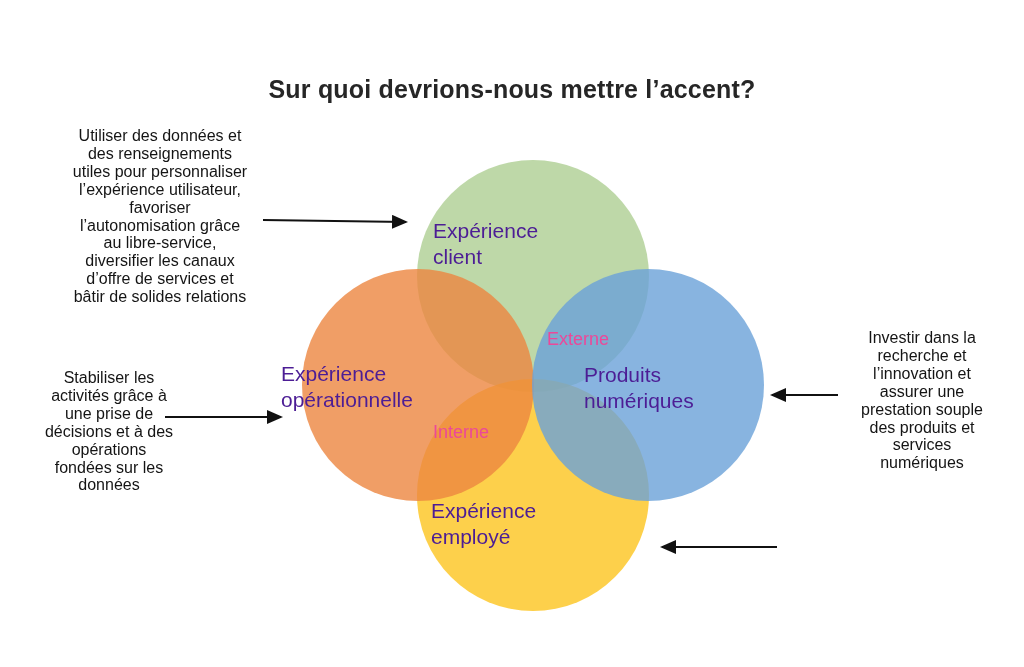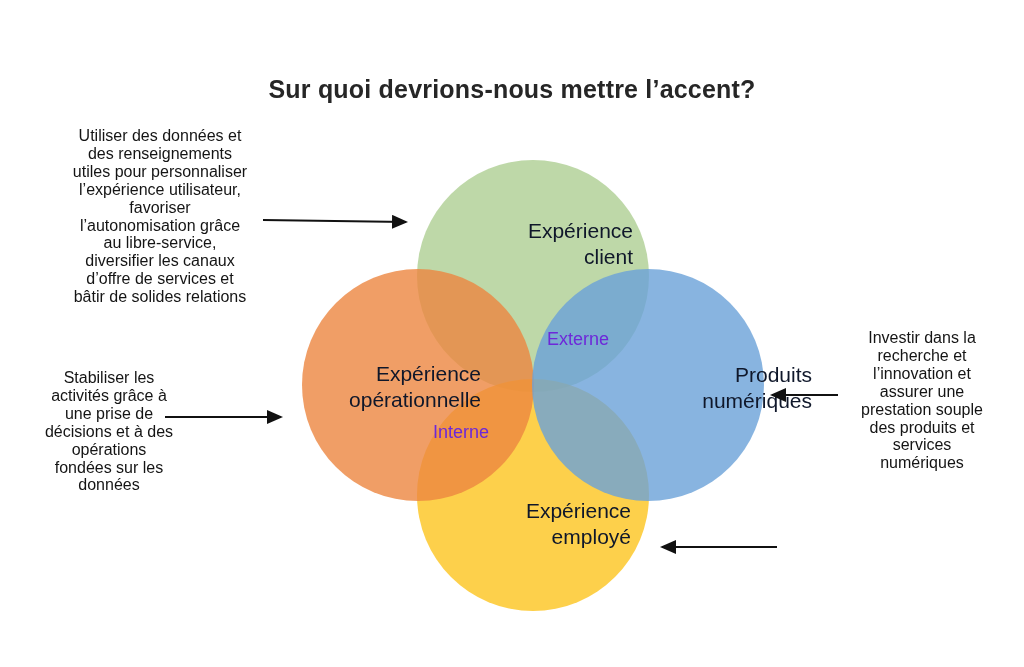--- a/index.html
+++ b/index.html
@@ -28,50 +28,50 @@
     letter-spacing: 0.2px;
     color: #262626;
   }
   svg.venn, svg.arrows {
     position: absolute;
     top: 0;
     left: 0;
   }
   .circle-label {
     position: absolute;
-    text-align: right;
+    text-align: left;
     font-size: 21px;
     line-height: 1.22;
     font-weight: 400;
     white-space: pre-line;
-    color: #0f172a;
+    color: #4c1d95;
   }
   .zone-label {
     position: absolute;
     text-align: center;
     font-size: 18px;
     font-weight: 400;
-    color: #6d28d9;
+    color: #ec4899;
   }
   .annotation {
     position: absolute;
     text-align: center;
     font-size: 16px;
     line-height: 1.12;
     white-space: pre-line;
     color: #141414;
   }
   .ann-client      { top: 127px; left: 28px;  width: 264px; }
   .ann-operational { top: 369px; left: 23px;  width: 172px; }
   .ann-digital     { top: 329px; left: 838px; width: 168px; }
   .ann-employee    { top: 488px; left: 758px; width: 256px; }
 
   .lbl-client      { top: 218px; left: 433px; width: 200px; }
   .lbl-operational { top: 361px; left: 281px; width: 200px; }
-  .lbl-digital     { top: 362px; left: 612px; width: 200px; }
+  .lbl-digital     { top: 362px; left: 584px; width: 200px; }
   .lbl-employee    { top: 498px; left: 431px; width: 200px; }
   .lbl-externe     { top: 329px; left: 528px; width: 100px; }
   .lbl-interne     { top: 422px; left: 411px; width: 100px; }
 
   .arrow-line {
     stroke: #111111;
     stroke-width: 2;
     fill: none;
   }
 </style>

